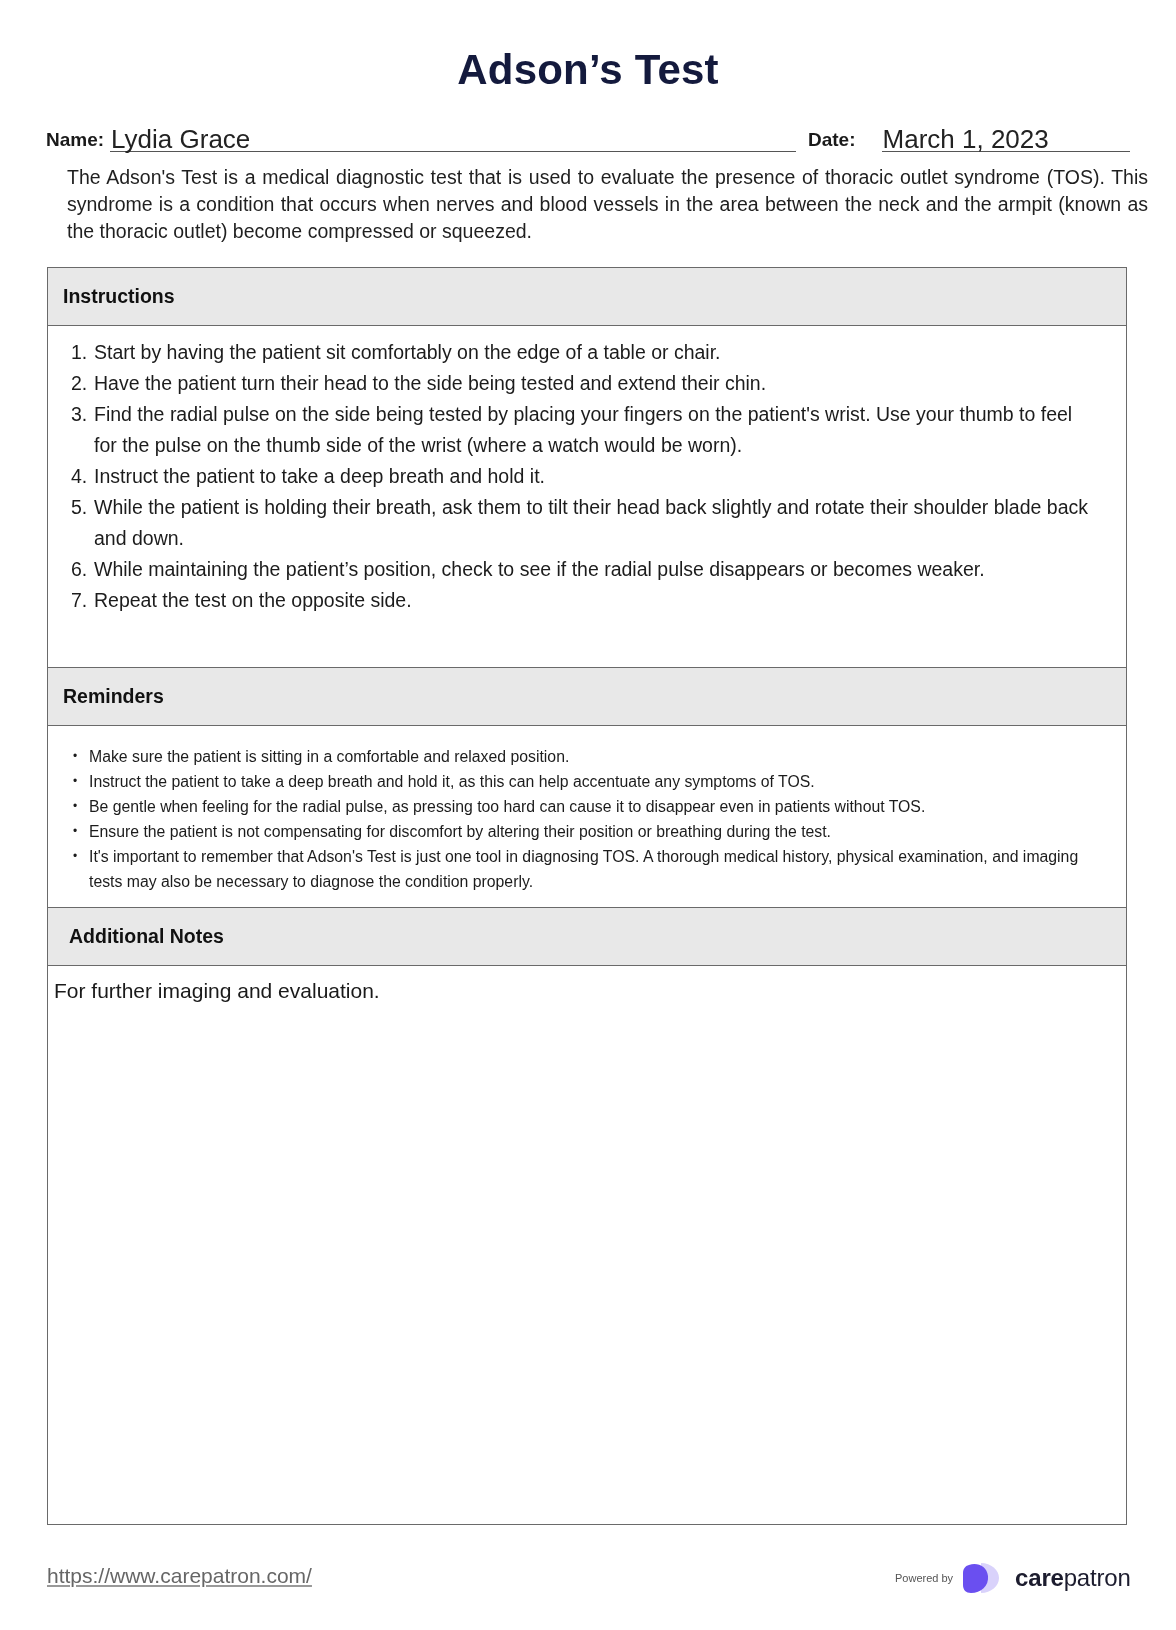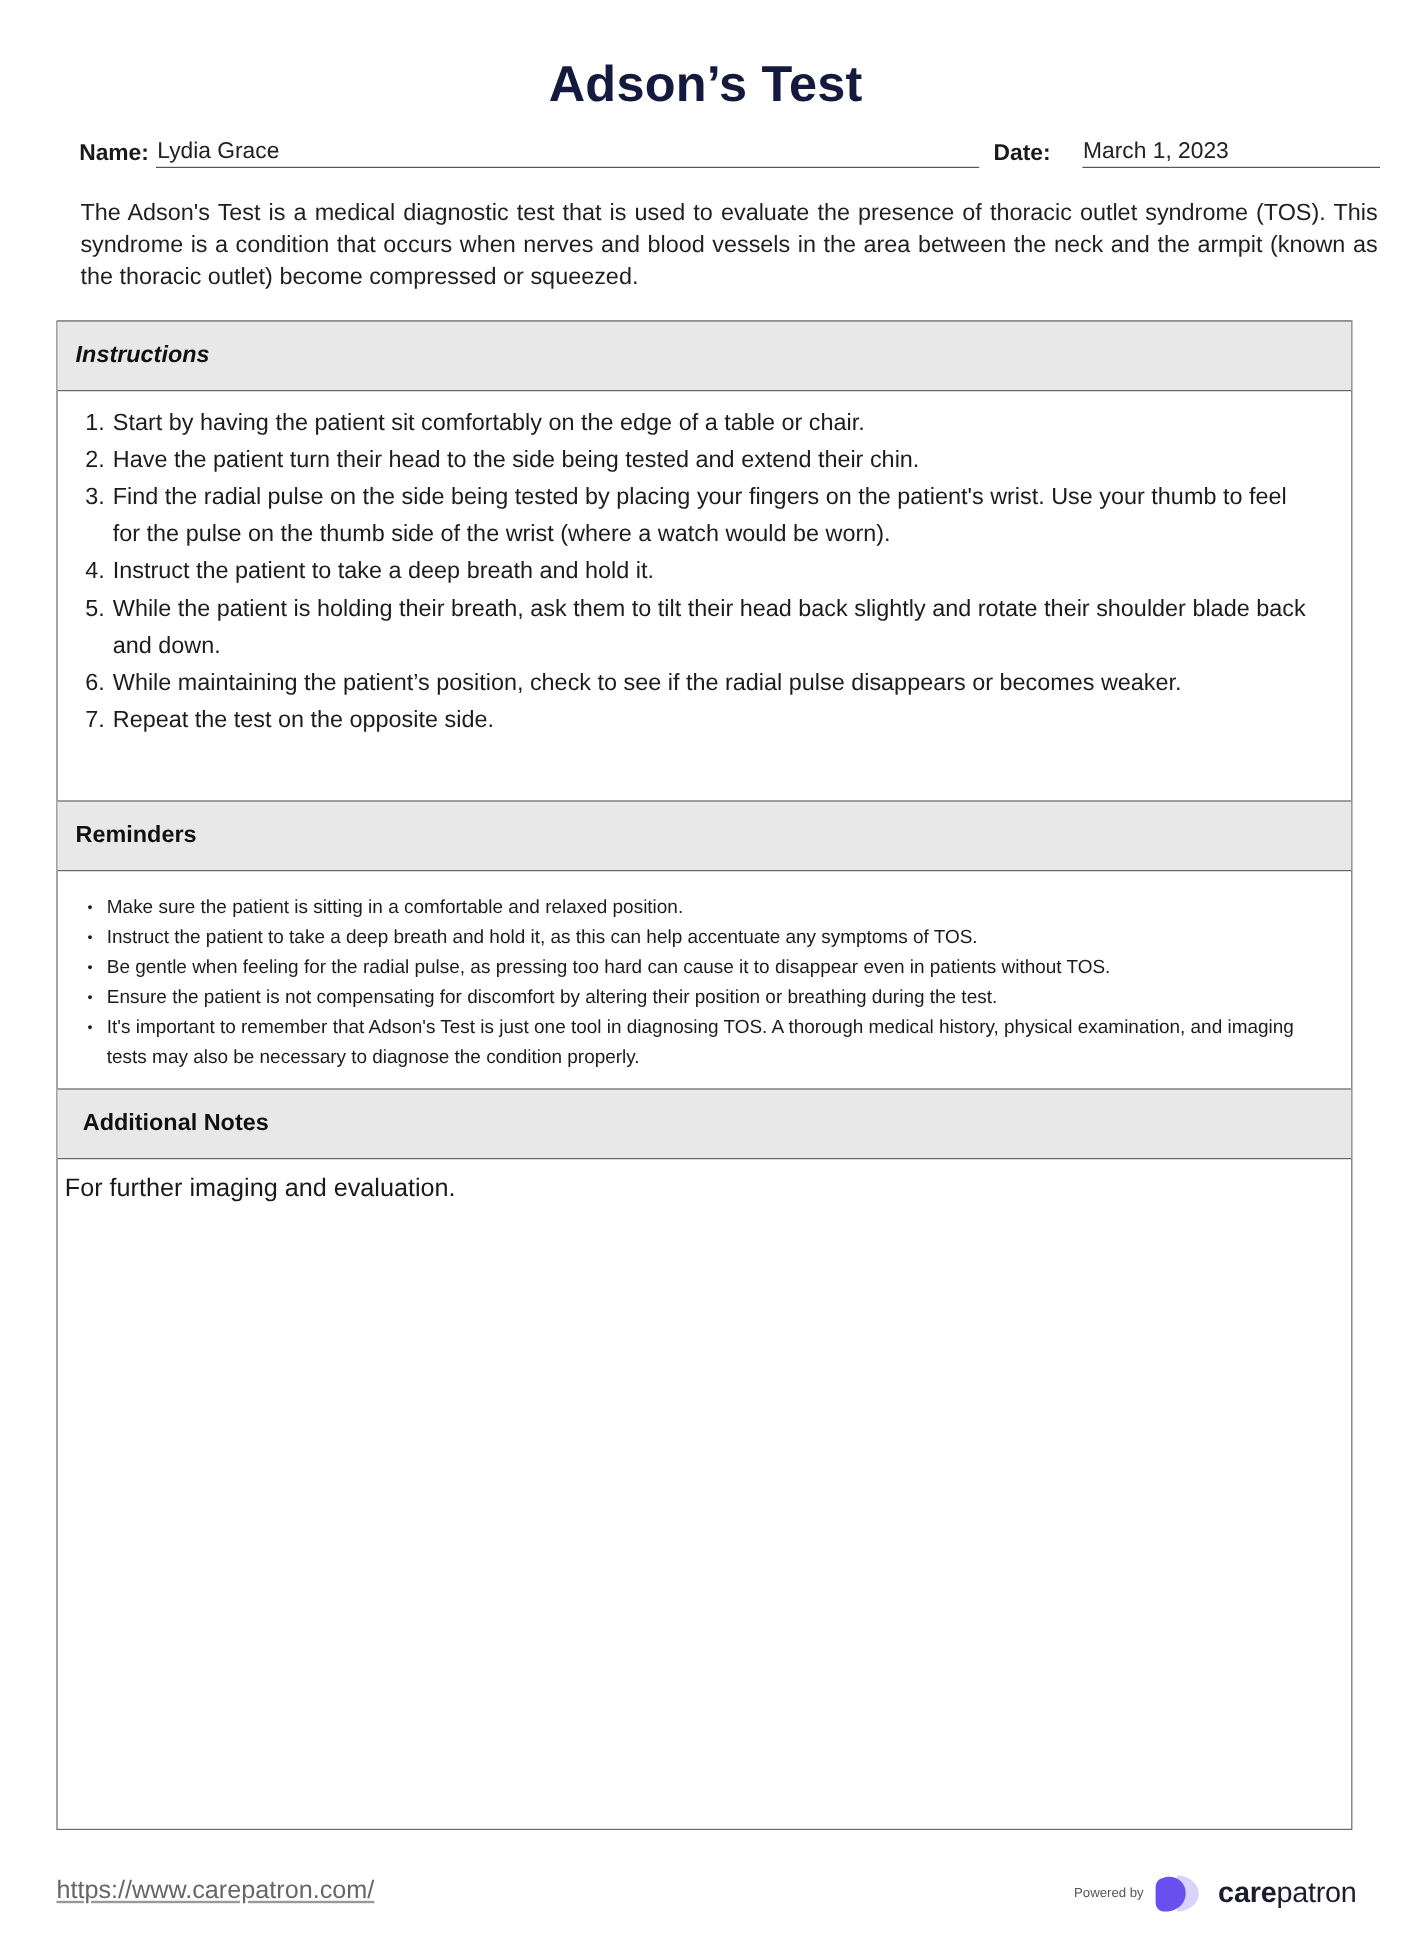--- a/index.html
+++ b/index.html
@@ -4,45 +4,45 @@
 <style>
   html, body { margin: 0; padding: 0; background: #ffffff; }
   body {
     width: 1176px; height: 1630px; position: relative; overflow: hidden;
     font-family: "Liberation Sans", "DejaVu Sans", sans-serif; color: #1a1a1a;
   }
   .title {
     position: absolute; left: 0; right: 0; top: 46px; text-align: center;
     font-size: 42px; font-weight: bold; color: #141a3d; letter-spacing: 0.2px;
   }
-  .field-row { position: absolute; top: 112px; height: 28px; display: flex; align-items: flex-end; margin-left: 20px; }
+  .field-row { position: absolute; top: 124px; height: 28px; display: flex; align-items: flex-end; }
   .field-row .lbl { font-weight: bold; font-size: 19px; margin-right: 6px; line-height: 24px; }
   .field-row .val {
-    font-size: 19px; line-height: 24px; border-bottom: 1.5px solid #555;
+    font-size: 26px; line-height: 24px; border-bottom: 1.5px solid #555;
     padding-left: 1px; height: 24px; color: #222;
   }
   #name-row { left: 46px; width: 750px; }
   #name-row .val { flex: 1; }
   #date-row { left: 808px; width: 322px; gap: 20px; }
   #date-row .val { flex: 1; }
   .intro {
     position: absolute; left: 47px; width: 1081px; top: 164px;
     font-size: 19.5px; line-height: 27px; text-align: justify; color: #1f1f1f; margin-left: 20px;
   }
   .box {
     position: absolute; left: 47px; top: 267px; width: 1080px; height: 1258px;
     border: 1.5px solid #6a6a6a; box-sizing: border-box;
   }
   .sec-head {
     position: absolute; left: 0; right: 0; background: #e8e8e8;
     border-top: 1.5px solid #6a6a6a; border-bottom: 1.5px solid #6a6a6a;
     box-sizing: border-box; height: 59px;
     font-weight: bold; font-size: 19.5px; padding-left: 15px; line-height: 56px; color: #111;
   }
-  #head-instructions { top: -1.5px; font-style: italic; }
+  #head-instructions { top: -1.5px; }
   #head-reminders { top: 399px; }
   #head-notes { top: 639px; padding-left: 21px; }
   .steps {
     position: absolute; left: 23px; right: 30px; top: 69px; margin: 0; padding: 0; list-style: none;
     font-size: 19.5px; line-height: 31px; color: #1c1c1c;
   }
   .steps li { display: flex; }
   .steps .num { width: 23px; flex: none; }
   .steps .txt { flex: 1; }
   .reminders {

